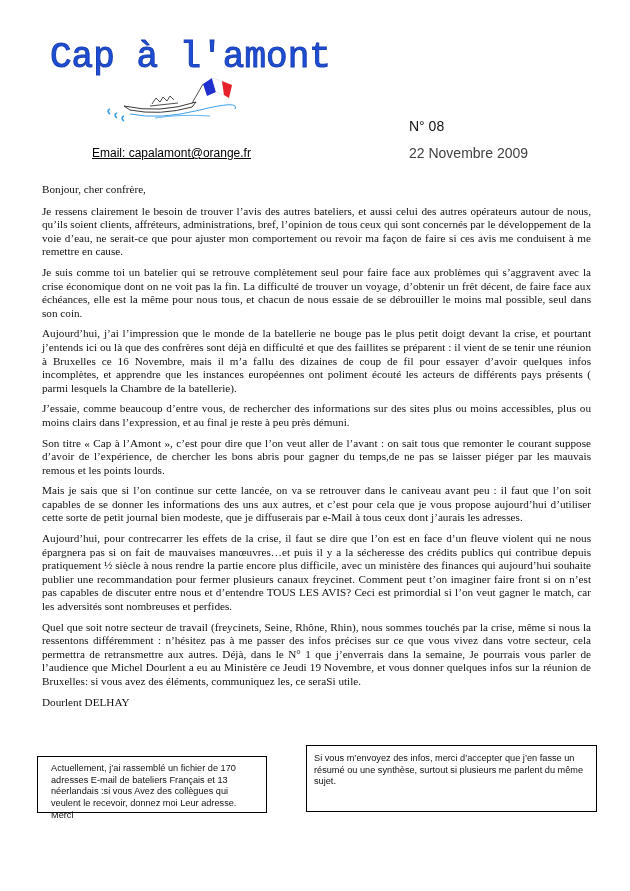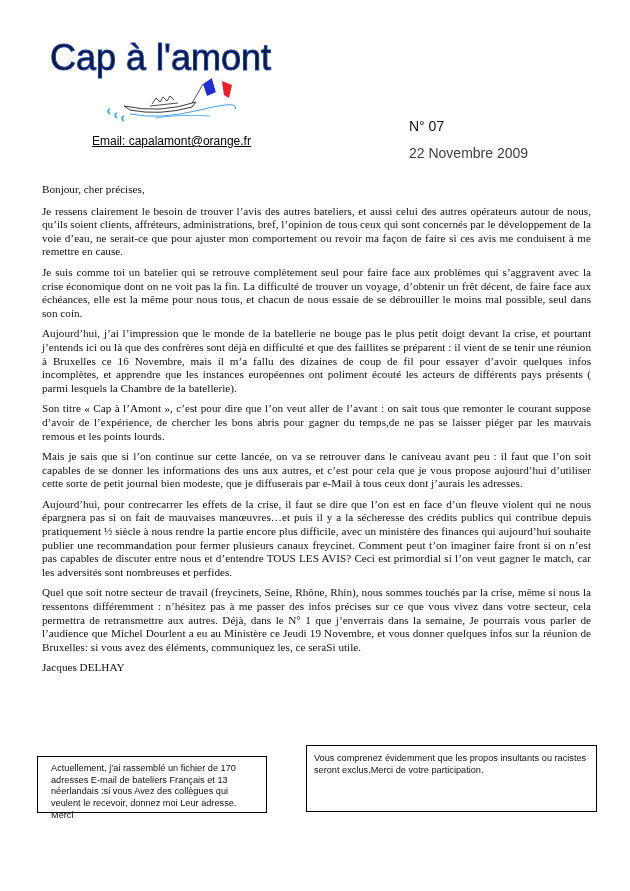--- a/index.html
+++ b/index.html
@@ -1,25 +1,25 @@
 <!DOCTYPE html>
 <html><head>
 <meta charset="utf-8">
 <style>
   html, body { margin: 0; padding: 0; background: #ffffff; }
   body { width: 630px; height: 891px; position: relative; overflow: hidden; }
   .logo-title {
     position: absolute; left: 50px; top: 38px;
-    font-family: Liberation Sans, sans-serif; font-size: 36px; line-height: 40px;
-    color: #0f172a; -webkit-text-stroke: 1px #1a3fb0; letter-spacing: 0px;
+    font-family: Liberation Mono, monospace; font-size: 36px; line-height: 40px;
+    color: #1d4ed8; -webkit-text-stroke: 1px #1a3fb0; letter-spacing: 0px;
     white-space: nowrap;
   }
   .logo-art { position: absolute; left: 100px; top: 76px; width: 140px; height: 50px; }
   .email {
-    position: absolute; left: 92px; top: 134px;
+    position: absolute; left: 92px; top: 146px;
     font-family: "Liberation Sans", sans-serif; font-size: 12px; color: #000;
     text-decoration: underline; white-space: nowrap;
   }
   .issue-no {
     position: absolute; left: 409px; top: 118px;
     font-family: "Liberation Sans", sans-serif; font-size: 14px; color: #111;
   }
   .issue-date {
     position: absolute; left: 409px; top: 145px;
     font-family: "Liberation Sans", sans-serif; font-size: 14px; color: #404040;
@@ -64,34 +64,35 @@
     <path d="M10,33 q-4,2 0,5"></path>
     <path d="M17,37 q-4,2 0,5"></path>
     <path d="M24,40 q-4,2 0,5"></path>
     <path d="M30,38 Q60,44 100,34 T135,33" stroke-width="1"></path>
     <path d="M55,42 Q80,38 110,40" stroke-width="0.8"></path>
   </g>
 </svg>
 
 <a class="email">Email: capalamont@orange.fr</a>
 
-<div class="issue-no">N° 07</div>
+<div class="issue-no">N° 08</div>
 <div class="issue-date">22 Novembre 2009</div>
 
 <div class="body-text">
-  <p class="greeting">Bonjour, cher précises,</p>
+  <p class="greeting">Bonjour, cher confrère,</p>
   <p>Je ressens clairement le besoin de trouver l’avis des autres bateliers, et aussi celui des autres opérateurs autour de nous, qu’ils soient clients, affréteurs, administrations, bref, l’opinion de tous ceux qui sont concernés par le développement de la voie d’eau, ne serait-ce que pour ajuster mon comportement ou revoir ma façon de faire si ces avis me conduisent à me remettre en cause.</p>
   <p>Je suis comme toi un batelier qui se retrouve complètement seul pour faire face aux problèmes qui s’aggravent avec la crise économique dont on ne voit pas la fin. La difficulté de trouver un voyage, d’obtenir un frêt décent, de faire face aux échéances, elle est la même pour nous tous, et chacun de nous essaie de se débrouiller le moins mal possible, seul dans son coin.</p>
   <p>Aujourd’hui, j’ai l’impression que le monde de la batellerie ne bouge pas le plus petit doigt devant la crise, et pourtant j’entends ici ou là que des confrères sont déjà en difficulté et que des faillites se préparent : il vient de se tenir une réunion à Bruxelles ce 16  Novembre, mais il m’a fallu des dizaines de coup de fil pour essayer d’avoir quelques infos incomplètes, et apprendre que les instances européennes ont poliment écouté les acteurs de différents pays présents ( parmi lesquels la Chambre de la batellerie).</p>
+  <p>J’essaie, comme beaucoup d’entre vous, de rechercher des informations sur des sites plus ou moins accessibles, plus ou moins clairs dans l’expression, et au final je reste à peu près démuni.</p>
   <p>Son titre  « Cap à l’Amont », c’est pour dire que l’on veut aller de l’avant : on sait tous que remonter le courant suppose d’avoir de l’expérience, de chercher les bons abris pour gagner du temps,de ne pas se laisser piéger par les mauvais remous et les points lourds.</p>
   <p>Mais je sais que si l’on continue sur cette lancée, on va se retrouver dans le caniveau avant peu : il faut que l’on soit capables de se donner les informations des uns aux autres, et c’est pour cela que je vous propose aujourd’hui d’utiliser cette sorte de petit journal bien modeste, que je diffuserais par e-Mail à tous ceux dont j’aurais les adresses.</p>
   <p>Aujourd’hui, pour contrecarrer les effets de la crise, il faut se dire que l’on est en face d’un fleuve violent qui ne nous épargnera pas si on fait de mauvaises manœuvres…et puis il y a la sécheresse des crédits publics qui contribue depuis pratiquement ½ siècle à nous rendre la partie encore plus difficile, avec un ministère des finances qui aujourd’hui souhaite publier une recommandation pour fermer plusieurs canaux freycinet. Comment peut t’on imaginer faire front si on n’est pas capables de discuter entre nous et d’entendre TOUS LES AVIS? Ceci est primordial si l’on veut gagner le match, car les adversités sont nombreuses et perfides.</p>
   <p>Quel que soit notre secteur de travail (freycinets, Seine, Rhône, Rhin), nous sommes touchés par la crise, même si nous la ressentons différemment : n’hésitez pas à me passer des infos précises sur ce que vous vivez dans votre secteur, cela permettra de retransmettre aux autres. Déjà, dans le N° 1 que j’enverrais dans la semaine, Je pourrais vous parler de l’audience que Michel Dourlent a eu au Ministère ce Jeudi 19 Novembre, et vous donner quelques infos sur la réunion de Bruxelles: si vous avez des éléments, communiquez les, ce seraSi utile.</p>
-  <p>Jacques DELHAY</p>
+  <p>Dourlent DELHAY</p>
 </div>
 
 <div class="box box-left">
   <p>Actuellement, j’ai rassemblé un fichier de 170 adresses E-mail de bateliers Français et 13 néerlandais :si vous Avez des collègues qui veulent le recevoir, donnez moi Leur adresse. Merci</p>
 </div>
 
 <div class="box box-right">
-  <p>Vous comprenez évidemment que les propos insultants ou racistes seront exclus.Merci de votre participation.</p>
+  <p>Si vous m’envoyez des infos, merci d’accepter que j’en fasse un résumé ou une synthèse, surtout si plusieurs me parlent du même sujet.</p>
 </div>
 
 </body></html>

